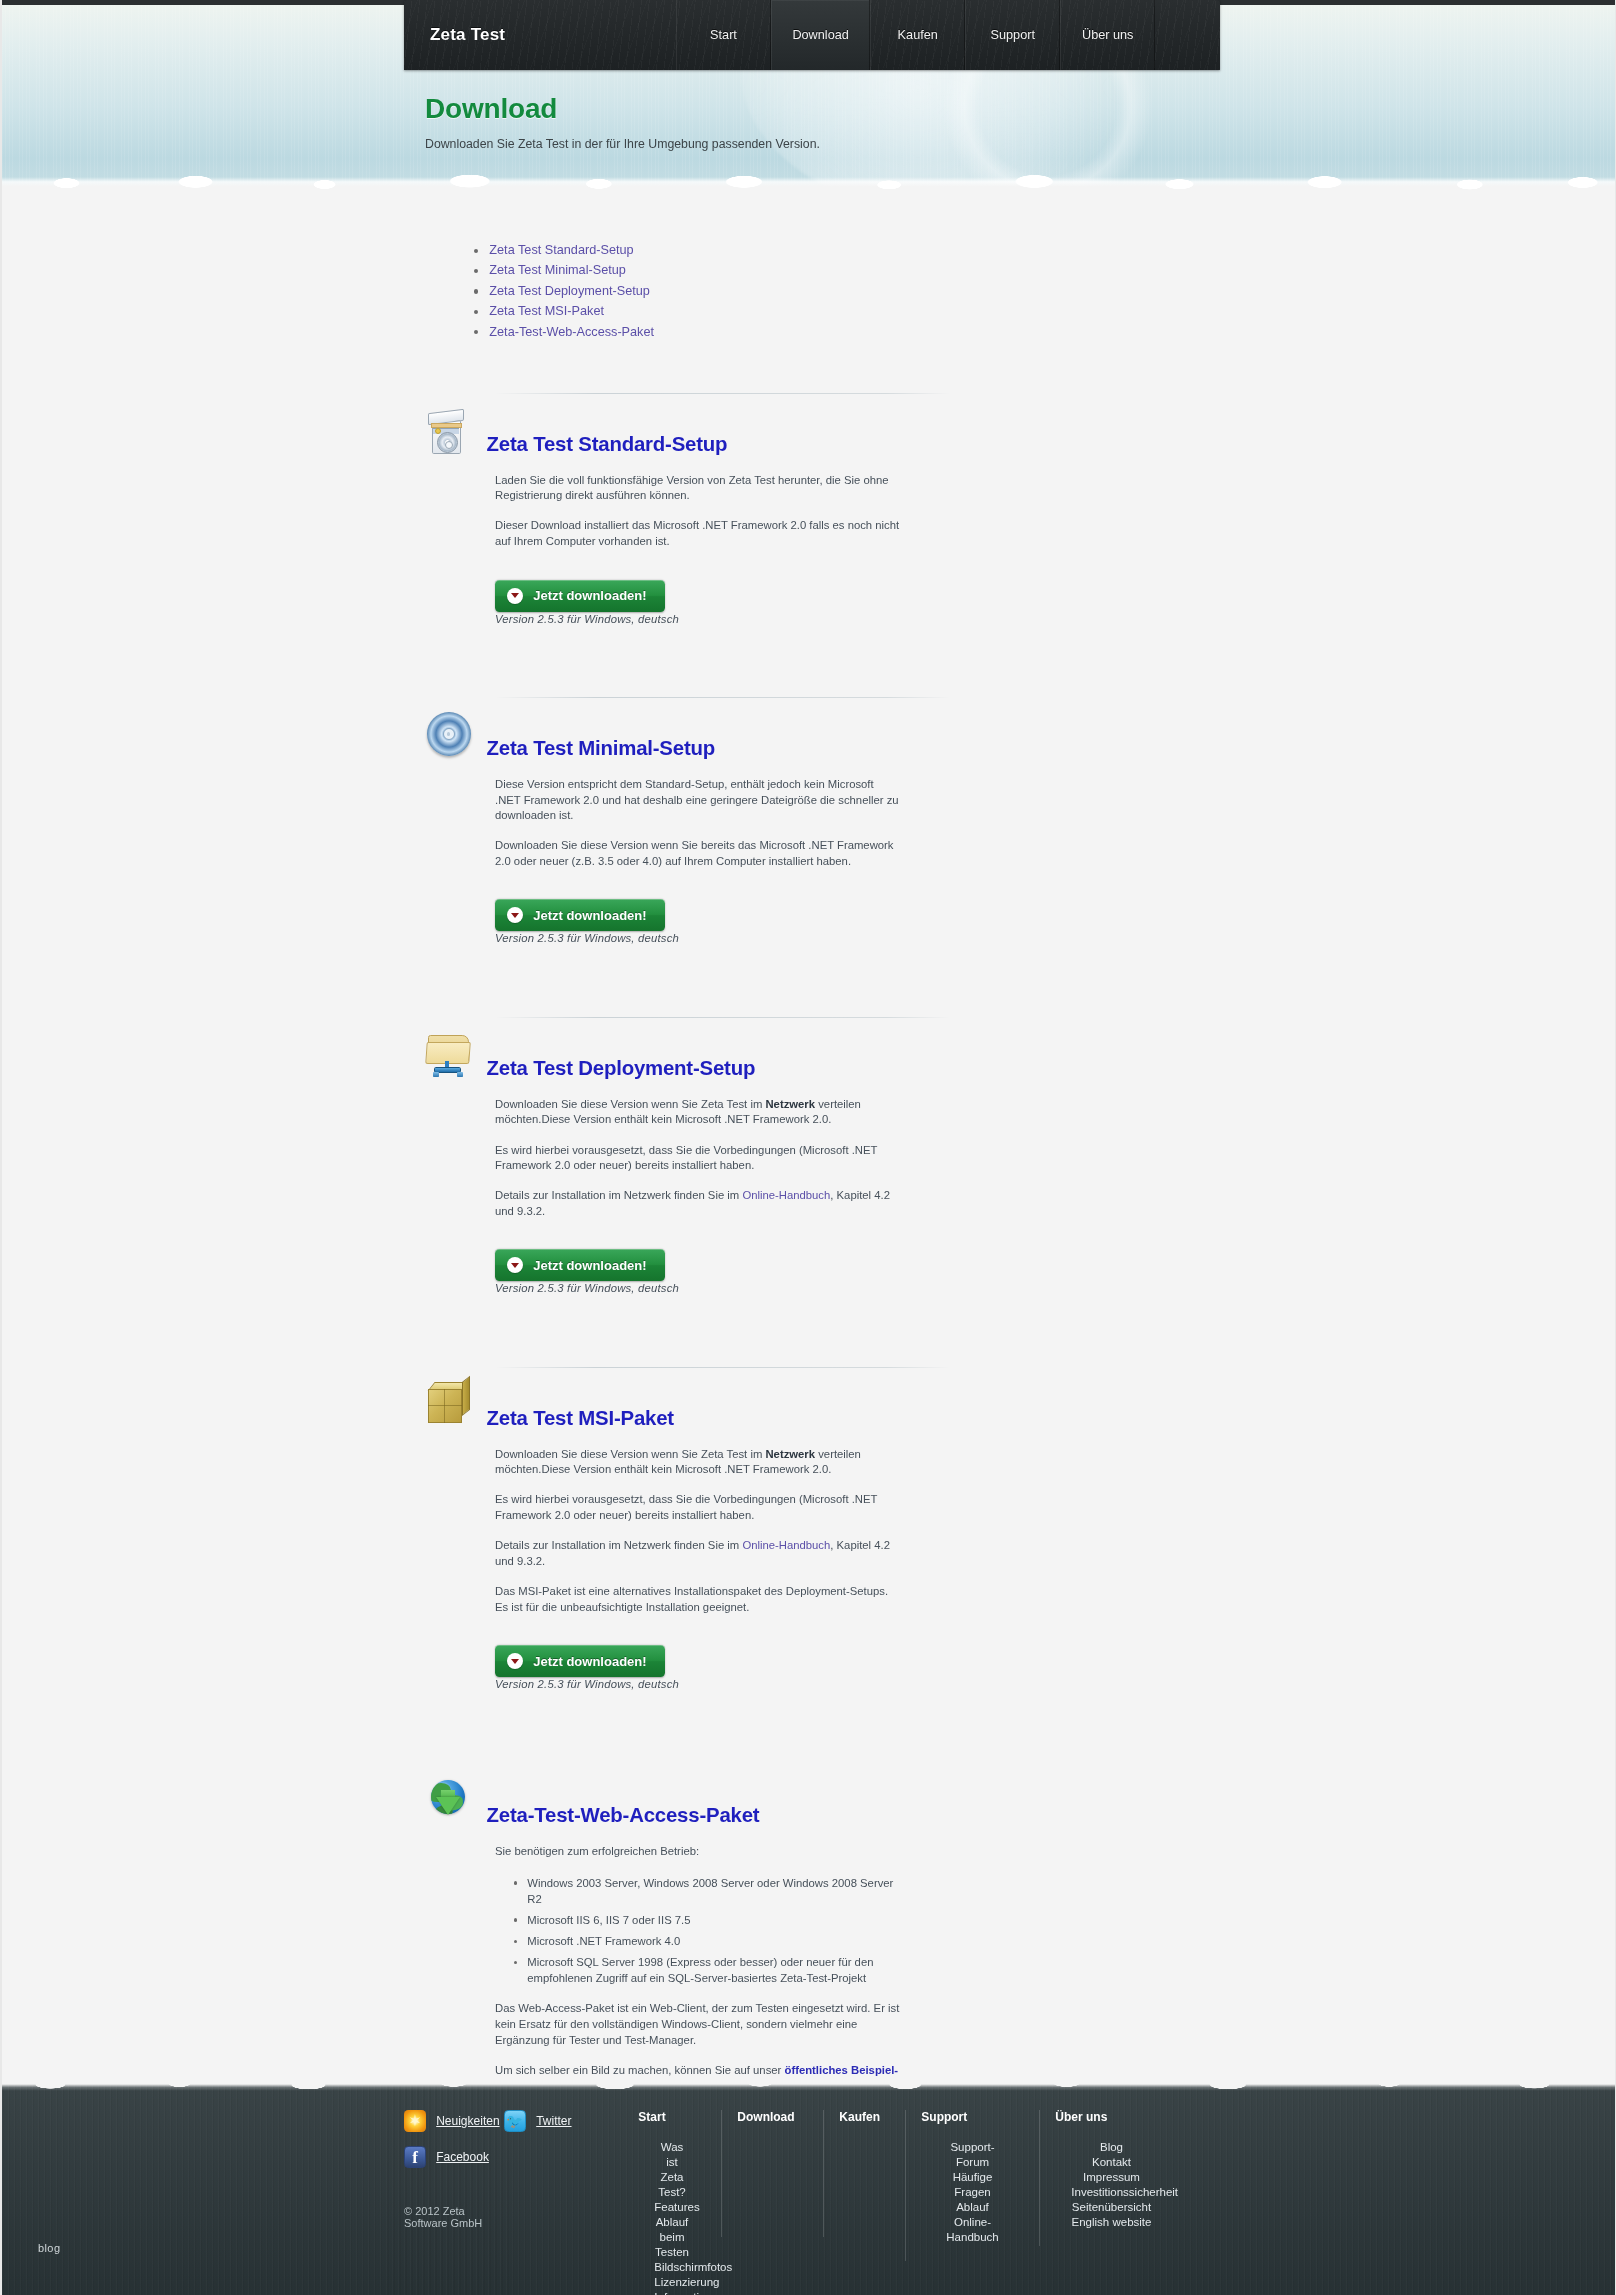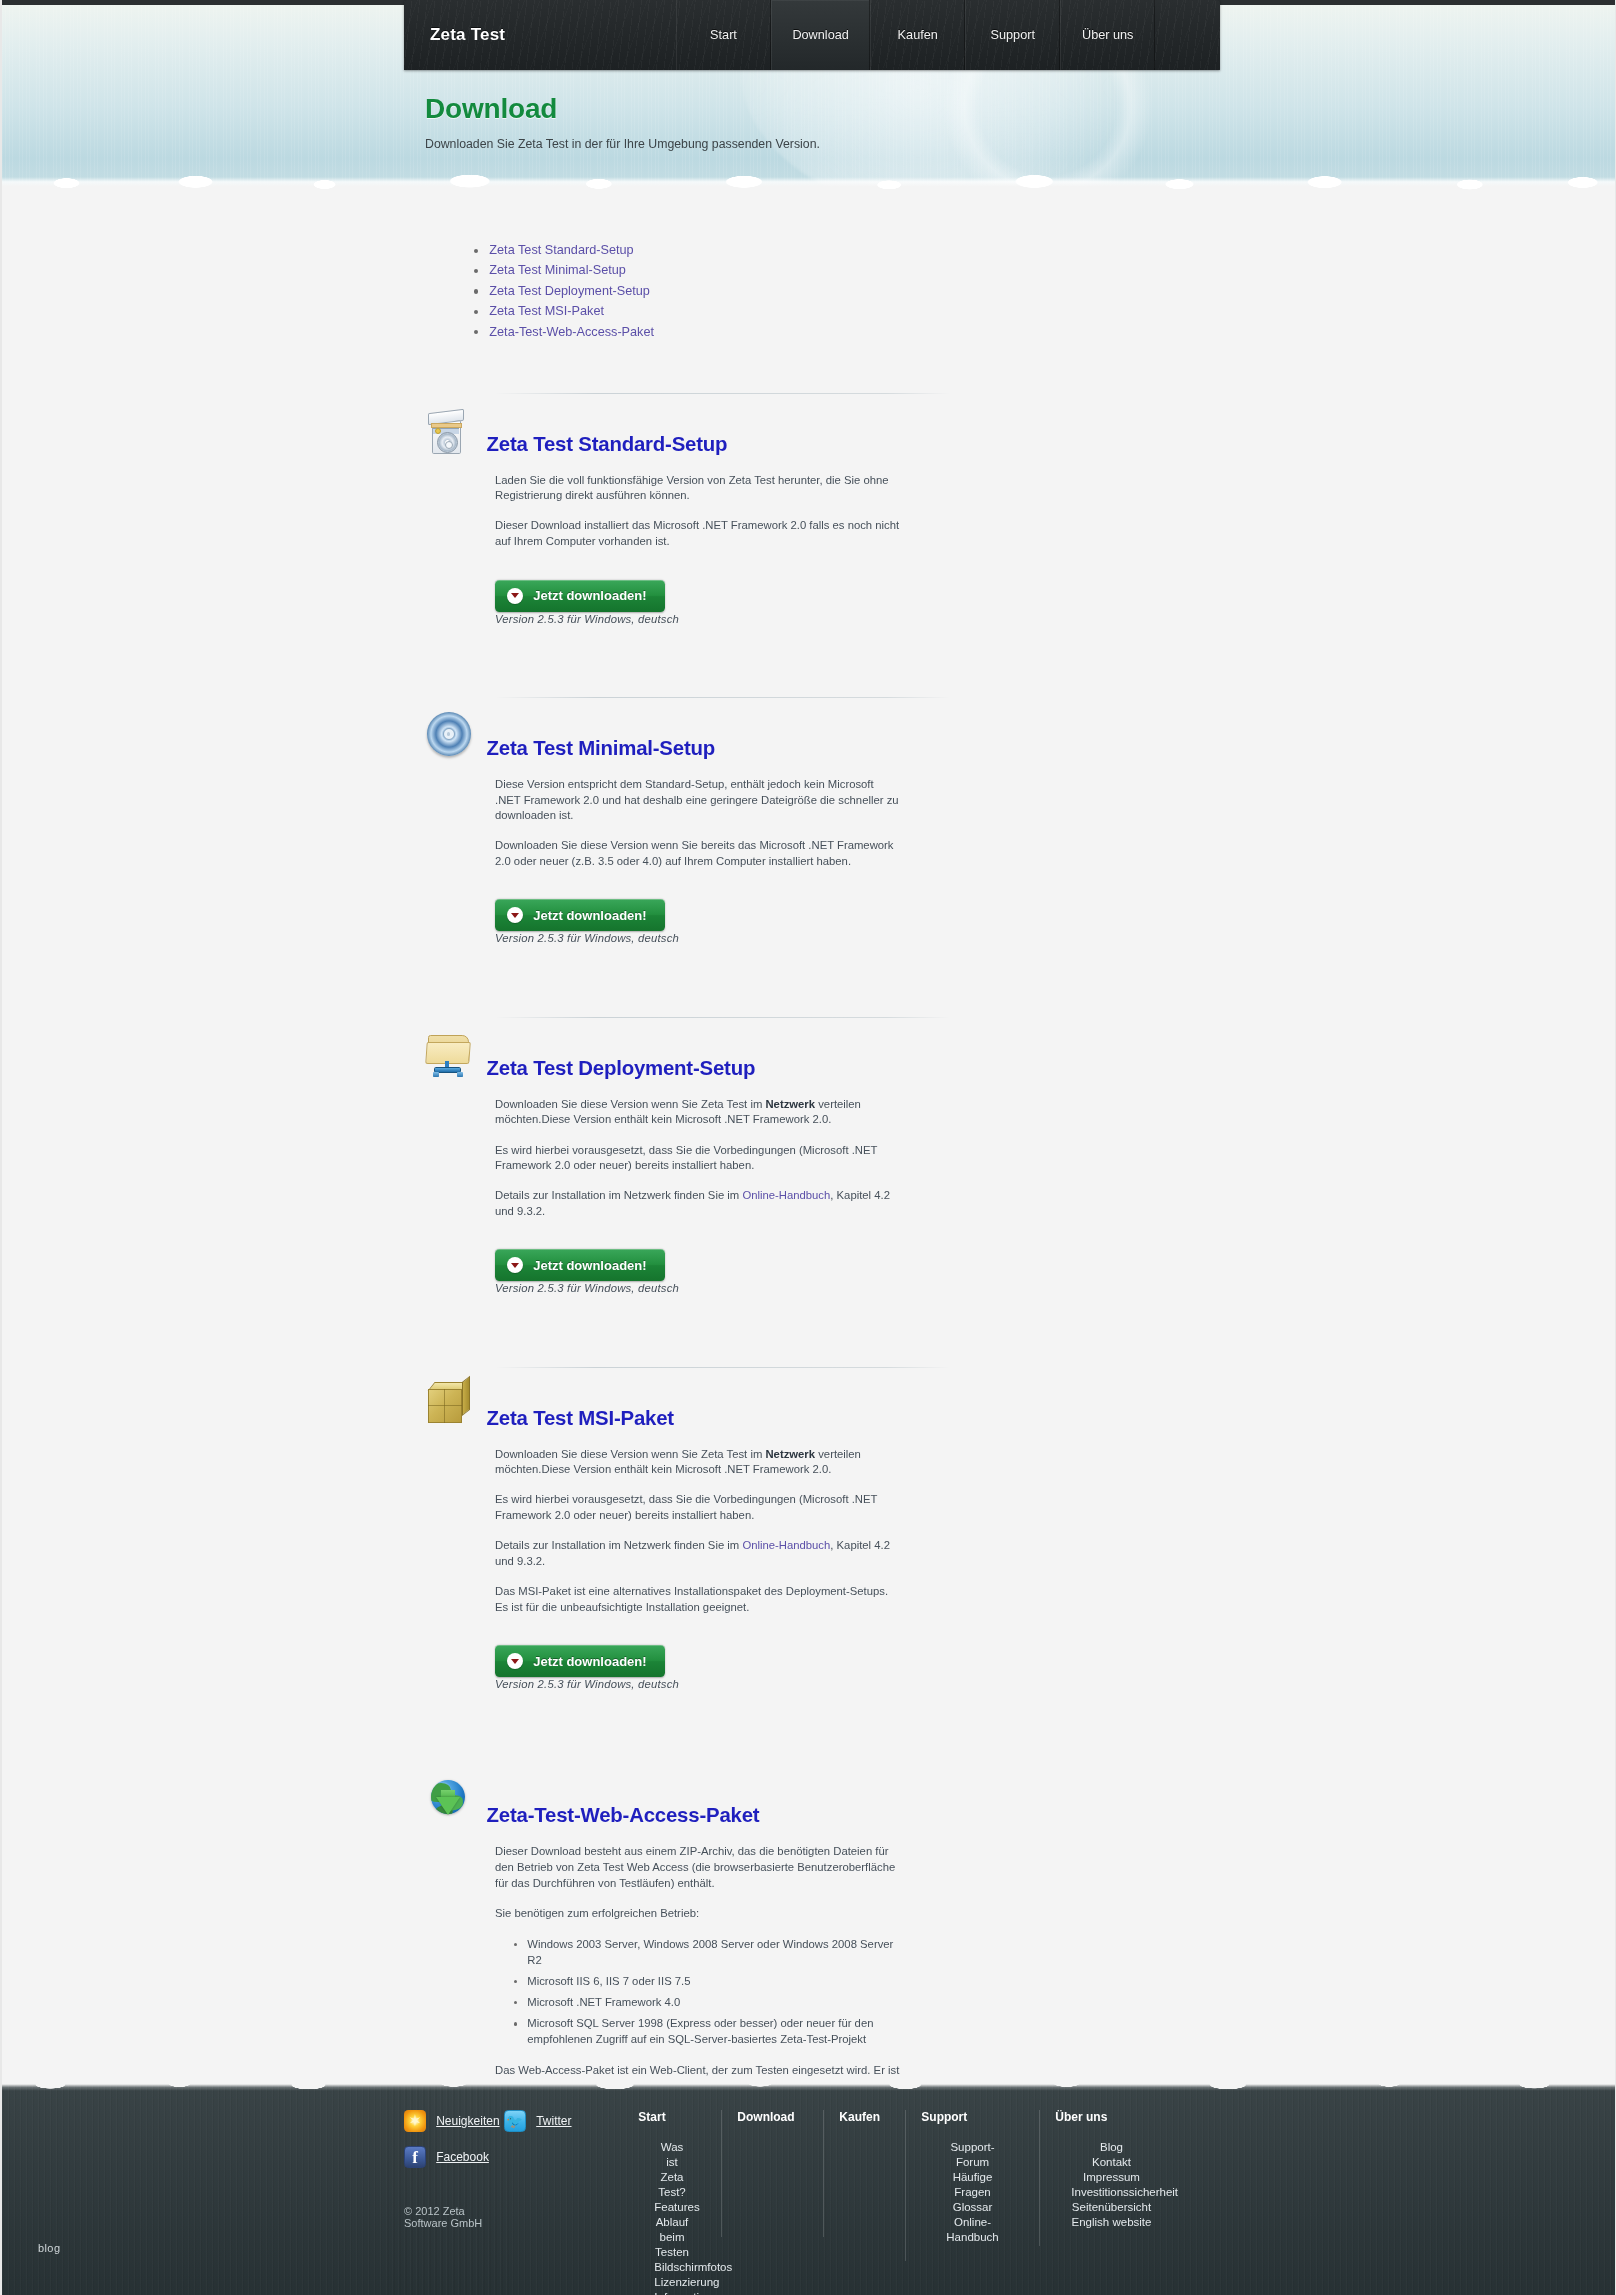--- a/index.html
+++ b/index.html
@@ -608,21 +608,20 @@
           <div class="sec-icon">
             <div class="ic-globe">
               <div class="g"></div>
                 <div class="stem"></div>
                 <div class="arrow"></div>
             </div>
           </div>
           <h2 class="sec-title">Zeta-Test-Web-Access-Paket</h2>
         </div>
         <div class="sec-body">
-          <p>Dieser Download besteht aus einem ZIP-Archiv, das die benötigten Dateien für den Betrieb von Zeta Test Web Access (die browserbasierte Benutzeroberfläche für das Durchführen von Testläufen) enthält.</p>
           <p>Sie benötigen zum erfolgreichen Betrieb:</p>
           <ul class="req-list">
             <li>Windows 2003 Server, Windows 2008 Server oder Windows 2008 Server R2</li>
             <li>Microsoft IIS 6, IIS 7 oder IIS 7.5</li>
             <li>Microsoft .NET Framework 4.0</li>
             <li>Microsoft SQL Server 1998 (Express oder besser) oder neuer für den empfohlenen Zugriff auf ein SQL-Server-basiertes Zeta-Test-Projekt</li>
           </ul>
           <p>Das Web-Access-Paket ist ein Web-Client, der zum Testen eingesetzt wird. Er ist kein Ersatz für den vollständigen Windows-Client, sondern vielmehr eine Ergänzung für Tester und Test-Manager.</p>
           <p><span>Um sich selber ein Bild zu machen, können Sie auf unser </span><a class="bold">öffentliches Beispiel-Projekt</a><span> zugreifen.</span></p>
           <p><span>Bitte lesen Sie nach dem Download das Dokument "</span><em>readme-getting-started.html</em><span>", das in der ZIP-Datei enthalten ist.</span></p>
@@ -684,21 +683,21 @@
       <div class="fcol w-kaufen">
         <h4>Kaufen</h4>
         <ul></ul>
       </div>
 
       <div class="fcol w-support">
         <h4>Support</h4>
         <ul>
           <li>Support-Forum</li>
           <li>Häufige Fragen</li>
-          <li>Glossar</li>
+          <li>Ablauf</li>
           <li>Online-Handbuch</li>
         </ul>
       </div>
 
       <div class="fcol w-uber">
         <h4>Über uns</h4>
         <ul>
           <li>Blog</li>
           <li>Kontakt</li>
           <li>Impressum</li>

